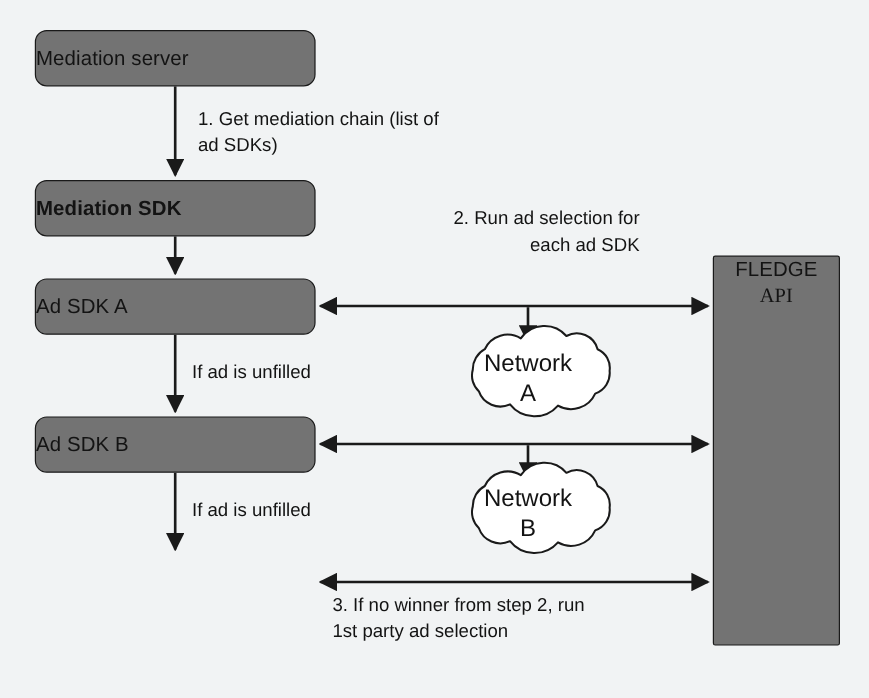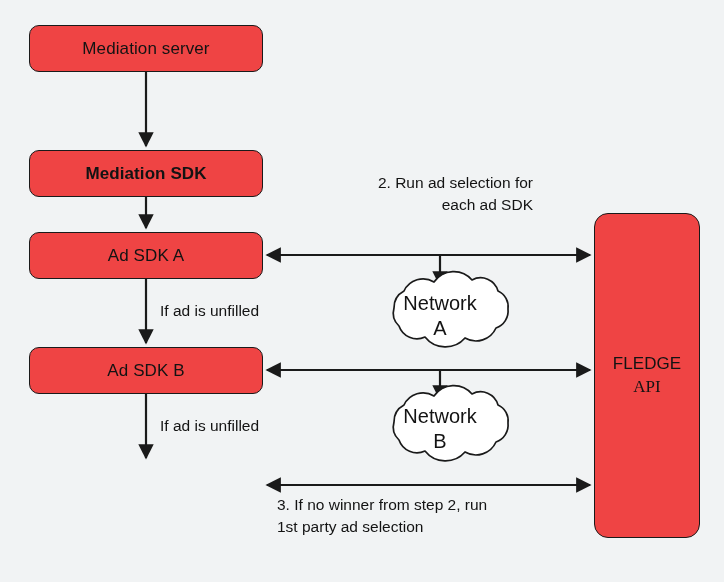--- a/index.html
+++ b/index.html
@@ -21,26 +21,25 @@
   #diagram-svg {
     position: absolute;
     left: 0;
     top: 0;
     width: 724px;
     height: 582px;
   }
   .node-box {
     position: absolute;
     box-sizing: border-box;
-    background: #ef4444;
+    background: #737373;
     border: 1.6px solid #1a1a1a;
     border-radius: 10px;
     display: flex;
     align-items: center;
-    justify-content: center;
     text-align: center;
     color: #131313;
     font-size: 17px;
     line-height: 1.25;
     letter-spacing: 0.1px;
   }
   .flow-box {
     left: 29px;
     width: 234px;
     height: 47px;
@@ -49,21 +48,21 @@
   #node-mediation-sdk    { top: 150px; font-weight: bold; }
   #node-ad-sdk-a         { top: 232px; }
   #node-ad-sdk-b         { top: 347px; }
   #node-first-party-ad   { top: 462px; }
 
   #node-fledge-api {
     left: 594px;
     top: 213px;
     width: 106px;
     height: 325px;
-    border-radius: 14px;
+    border-radius: 2px;
     flex-direction: column;
     line-height: 1.3;
   }
   #node-fledge-api .line2 { display: block; font-family: Liberation Serif, serif; }
 
   .cloud-label {
     position: absolute;
     width: 120px;
     text-align: center;
     color: #131313;
@@ -189,20 +188,21 @@
   <div class="cloud-label" id="cloud-label-a">
     <span>Network</span>
     <span class="line2">A</span>
   </div>
 
   <div class="cloud-label" id="cloud-label-b">
     <span>Network</span>
     <span class="line2">B</span>
   </div>
 
+  <div class="edge-label" id="label-step-1">1. Get mediation chain (list of ad SDKs)</div>
 
   <div class="edge-label" id="label-step-2">2. Run ad selection for each ad SDK</div>
 
   <div class="edge-label" id="label-step-3">3. If no winner from step 2, run 1st party ad selection</div>
 
   <div class="edge-label" id="label-unfilled-a">If ad is unfilled</div>
 
   <div class="edge-label" id="label-unfilled-b">If ad is unfilled</div>
 
 </div>

